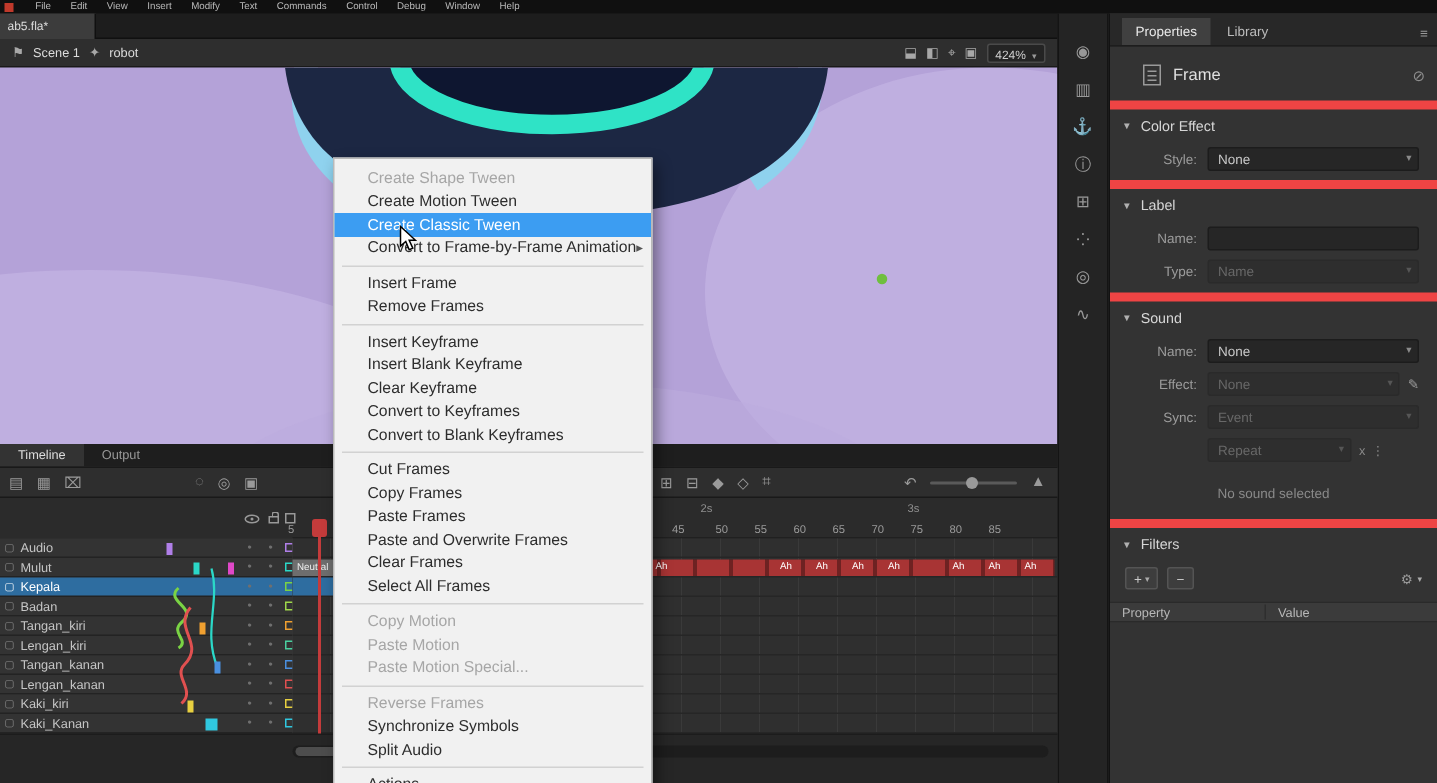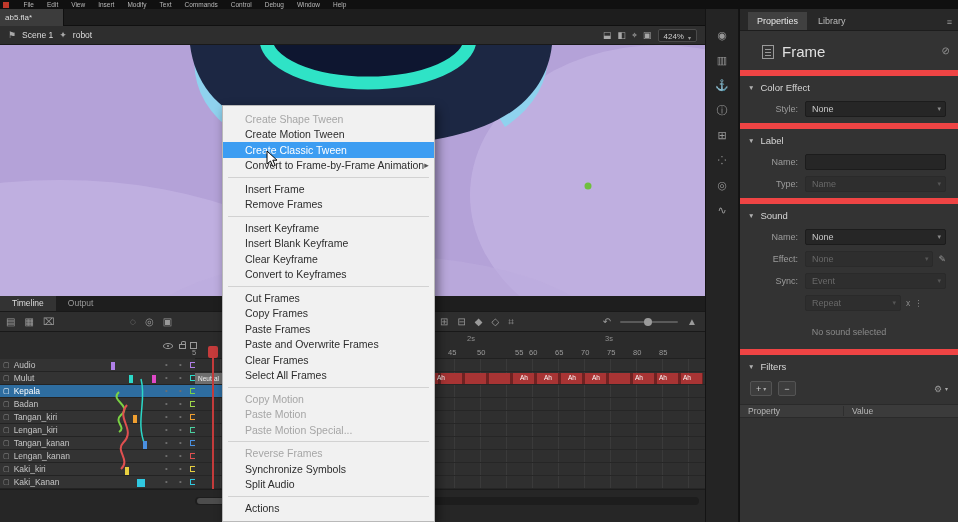--- a/index.html
+++ b/index.html
@@ -91,21 +91,21 @@
 
 
 #properties{position:absolute;left:739px;top:9px;width:219px;height:513px;background:#333;border-left:1px solid #121212;color:#ccc}
 .pp-tabs{height:22px;background:#282828;display:flex;align-items:flex-end;padding-left:8px;gap:2px;border-bottom:1px solid #1d1d1d}
 .pp-tab{font-size:9px;color:#bbb;padding:4px 9px}
 .pp-tab.active{background:#404040;color:#e8e8e8}
 .pp-menu{margin-left:auto;margin-right:6px;color:#9a9a9a;font-size:9px;padding-bottom:3px}
 .pp-frame-row{display:flex;align-items:center;gap:8px;padding:12px 10px 10px 22px;position:relative}
 .frame-glyph{width:12px;height:14px;border:1px solid #9a9a9a;position:relative}
 .frame-glyph::after{content:"";position:absolute;left:2px;top:3px;right:2px;height:1px;background:#9a9a9a;box-shadow:0 3px 0 #9a9a9a,0 6px 0 #9a9a9a}
-.frame-title{font-size:15px;color:#e0e0e0}
+.frame-title{font-size:11px;color:#e0e0e0}
 .pp-roundicon{position:absolute;right:8px;top:14px;font-size:10px;color:#8f8f8f}
 .sec-h{display:flex;align-items:center;gap:6px;border-top:6px solid #ef4444;padding:6px 8px 5px;font-size:9.5px;color:#d6d6d6}
 .sec-h .tri{font-size:6.5px;color:#b0b0b0}
 .prop-row{display:flex;align-items:center;margin:3px 12px 6px 0}
 .prop-label{width:58px;text-align:right;font-size:9px;color:#9c9c9c;margin-right:7px;flex-shrink:0}
 .dd{flex:1;position:relative;height:16px;background:#262626;border:1px solid #1c1c1c;border-radius:2px;font-size:9px;color:#c9c9c9;line-height:14px;padding:0 30px 0 6px;white-space:nowrap}
 .dd::after{content:"▾";position:absolute;right:4px;top:0;line-height:14px;font-size:7px;color:#8a8a8a}
 .dd.disabled{color:#686868;background:#2e2e2e;border-color:#2a2a2a}
 .dd.disabled::after{color:#565656}
 .tinput{flex:1;height:16px;background:#262626;border:1px solid #1c1c1c;border-radius:2px;color:#ddd;font-size:9px;padding:0 5px;font-family:"Liberation Sans",sans-serif}
@@ -313,21 +313,21 @@
     <span class="osq-icon"></span>
   </div>
   <div id="tl-seconds">
       <span class="sec-label" style="left:272px">2s</span>
       <span class="sec-label" style="left:410px">3s</span>
     </div>
   <div id="tl-numbers">
       <span class="fnum" style="left:-3px">5</span>
       <span class="fnum" style="left:253px">45</span>
       <span class="fnum" style="left:282px">50</span>
-      <span class="fnum" style="left:320px">55</span>
+      <span class="fnum" style="left:308px">55</span>
       <span class="fnum" style="left:334px">60</span>
       <span class="fnum" style="left:360px">65</span>
       <span class="fnum" style="left:386px">70</span>
       <span class="fnum" style="left:412px">75</span>
       <span class="fnum" style="left:438px">80</span>
       <span class="fnum" style="left:464px">85</span>
     </div>
   <div id="layer-rows">
       <div class="layer-row">
         <span class="layer-glyph">▢</span>
@@ -473,20 +473,23 @@
     </div>
     <div class="menu-item normal">
       <span class="mi-label">Insert Blank Keyframe</span>
     </div>
     <div class="menu-item normal">
       <span class="mi-label">Clear Keyframe</span>
     </div>
     <div class="menu-item normal">
       <span class="mi-label">Convert to Keyframes</span>
     </div>
+    <div class="menu-item normal">
+      <span class="mi-label">Convert to Blank Keyframes</span>
+    </div>
     <div class="menu-sep"></div>
     <div class="menu-item normal">
       <span class="mi-label">Cut Frames</span>
     </div>
     <div class="menu-item normal">
       <span class="mi-label">Copy Frames</span>
     </div>
     <div class="menu-item normal">
       <span class="mi-label">Paste Frames</span>
     </div>

